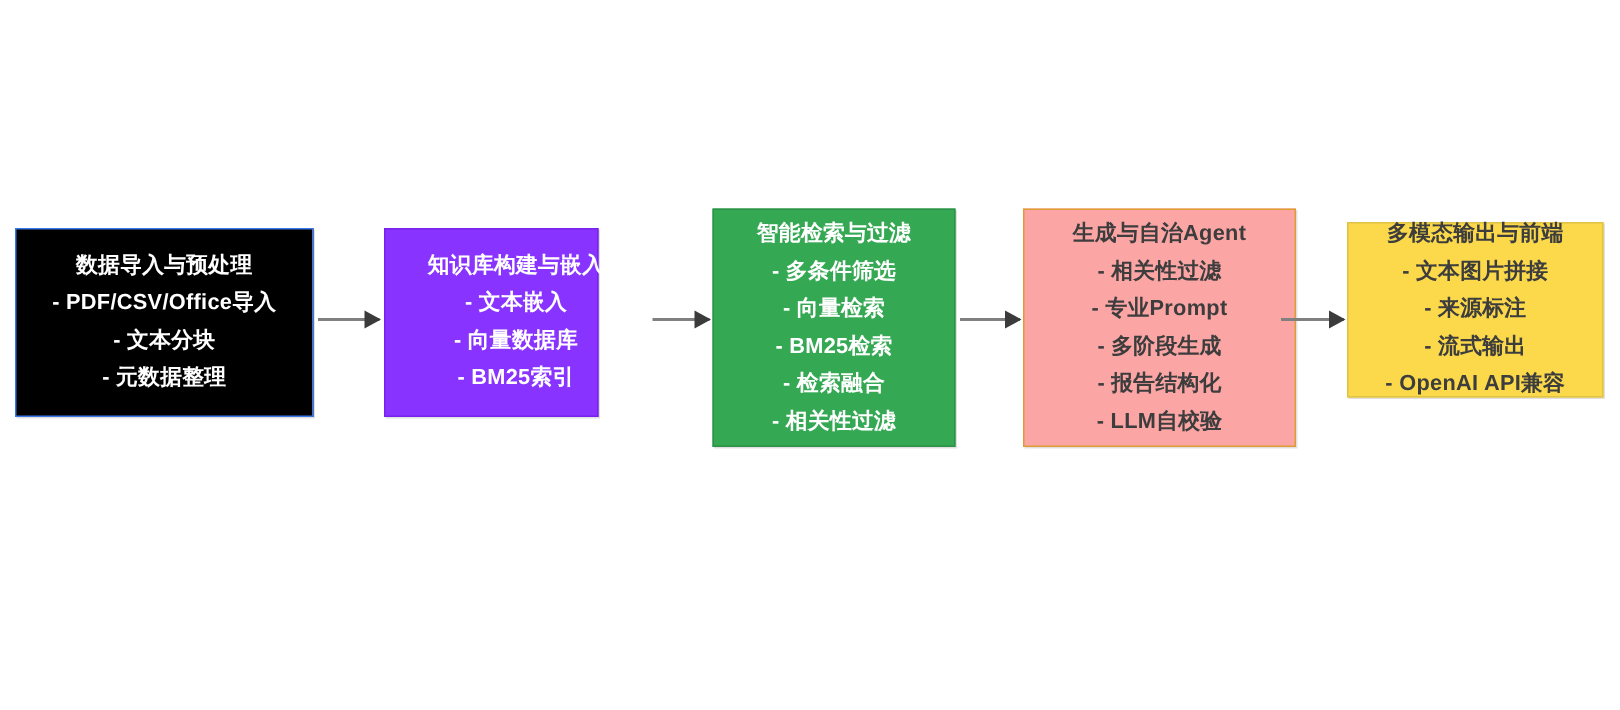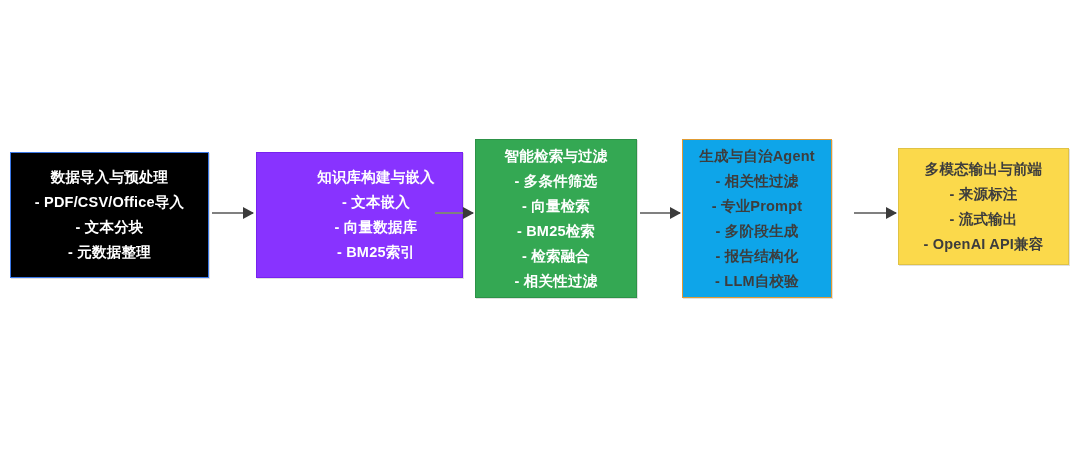--- a/index.html
+++ b/index.html
@@ -61,44 +61,45 @@
 </head>
 <body>
 
 <div id="canvas">
     <div class="node" style="left: 10px; top: 152px; width: 199px; height: 126px; background: #000000; border-color: rgb(59, 120, 231); color: rgb(255, 255, 255);">
       <div class="line title">数据导入与预处理</div>
       <div class="line">- PDF/CSV/Office导入</div>
       <div class="line">- 文本分块</div>
       <div class="line">- 元数据整理</div>
     </div>
-    <div class="node" style="left: 256px; top: 152px; width: 207px; height: 126px; background: rgb(136, 51, 255); border-color: rgb(119, 34, 238); color: rgb(255, 255, 255); padding-left: 39px;">
+    <div class="node" style="left: 256px; top: 152px; width: 143px; height: 126px; background: rgb(136, 51, 255); border-color: rgb(119, 34, 238); color: rgb(255, 255, 255); padding-left: 39px;">
       <div class="line title">知识库构建与嵌入</div>
       <div class="line">- 文本嵌入</div>
       <div class="line">- 向量数据库</div>
       <div class="line">- BM25索引</div>
     </div>
     <div class="node" style="left: 475px; top: 139px; width: 162px; height: 159px; background: rgb(52, 168, 83); border-color: rgb(45, 146, 72); color: rgb(255, 255, 255);">
       <div class="line title">智能检索与过滤</div>
       <div class="line">- 多条件筛选</div>
       <div class="line">- 向量检索</div>
       <div class="line">- BM25检索</div>
       <div class="line">- 检索融合</div>
       <div class="line">- 相关性过滤</div>
     </div>
-    <div class="node" style="left: 682px; top: 139px; width: 150px; height: 159px; background: #0ea5e9; border-color: rgb(224, 155, 52); color: rgb(61, 61, 61);">
+    <div class="node" style="left: 682px; top: 139px; width: 182px; height: 159px; background: #fca5a5; border-color: rgb(224, 155, 52); color: rgb(61, 61, 61);">
       <div class="line title">生成与自治Agent</div>
       <div class="line">- 相关性过滤</div>
       <div class="line">- 专业Prompt</div>
       <div class="line">- 多阶段生成</div>
       <div class="line">- 报告结构化</div>
       <div class="line">- LLM自校验</div>
     </div>
     <div class="node" style="left: 898px; top: 148px; width: 171px; height: 117px; background: rgb(251, 217, 75); border-color: rgb(224, 194, 68); color: rgb(61, 61, 61);">
       <div class="line title">多模态输出与前端</div>
+      <div class="line">- 文本图片拼接</div>
       <div class="line">- 来源标注</div>
       <div class="line">- 流式输出</div>
       <div class="line">- OpenAI API兼容</div>
     </div>
     <div class="arrow" style="left: 212px; top: 212px; width: 41px; background: rgb(128, 128, 128);">
       <div class="head" style="border-left-color: rgb(59, 59, 59);"></div>
     </div>
     <div class="arrow" style="left: 435px; top: 212px; width: 38px; background: rgb(128, 128, 128);">
       <div class="head" style="border-left-color: rgb(59, 59, 59);"></div>
     </div>

